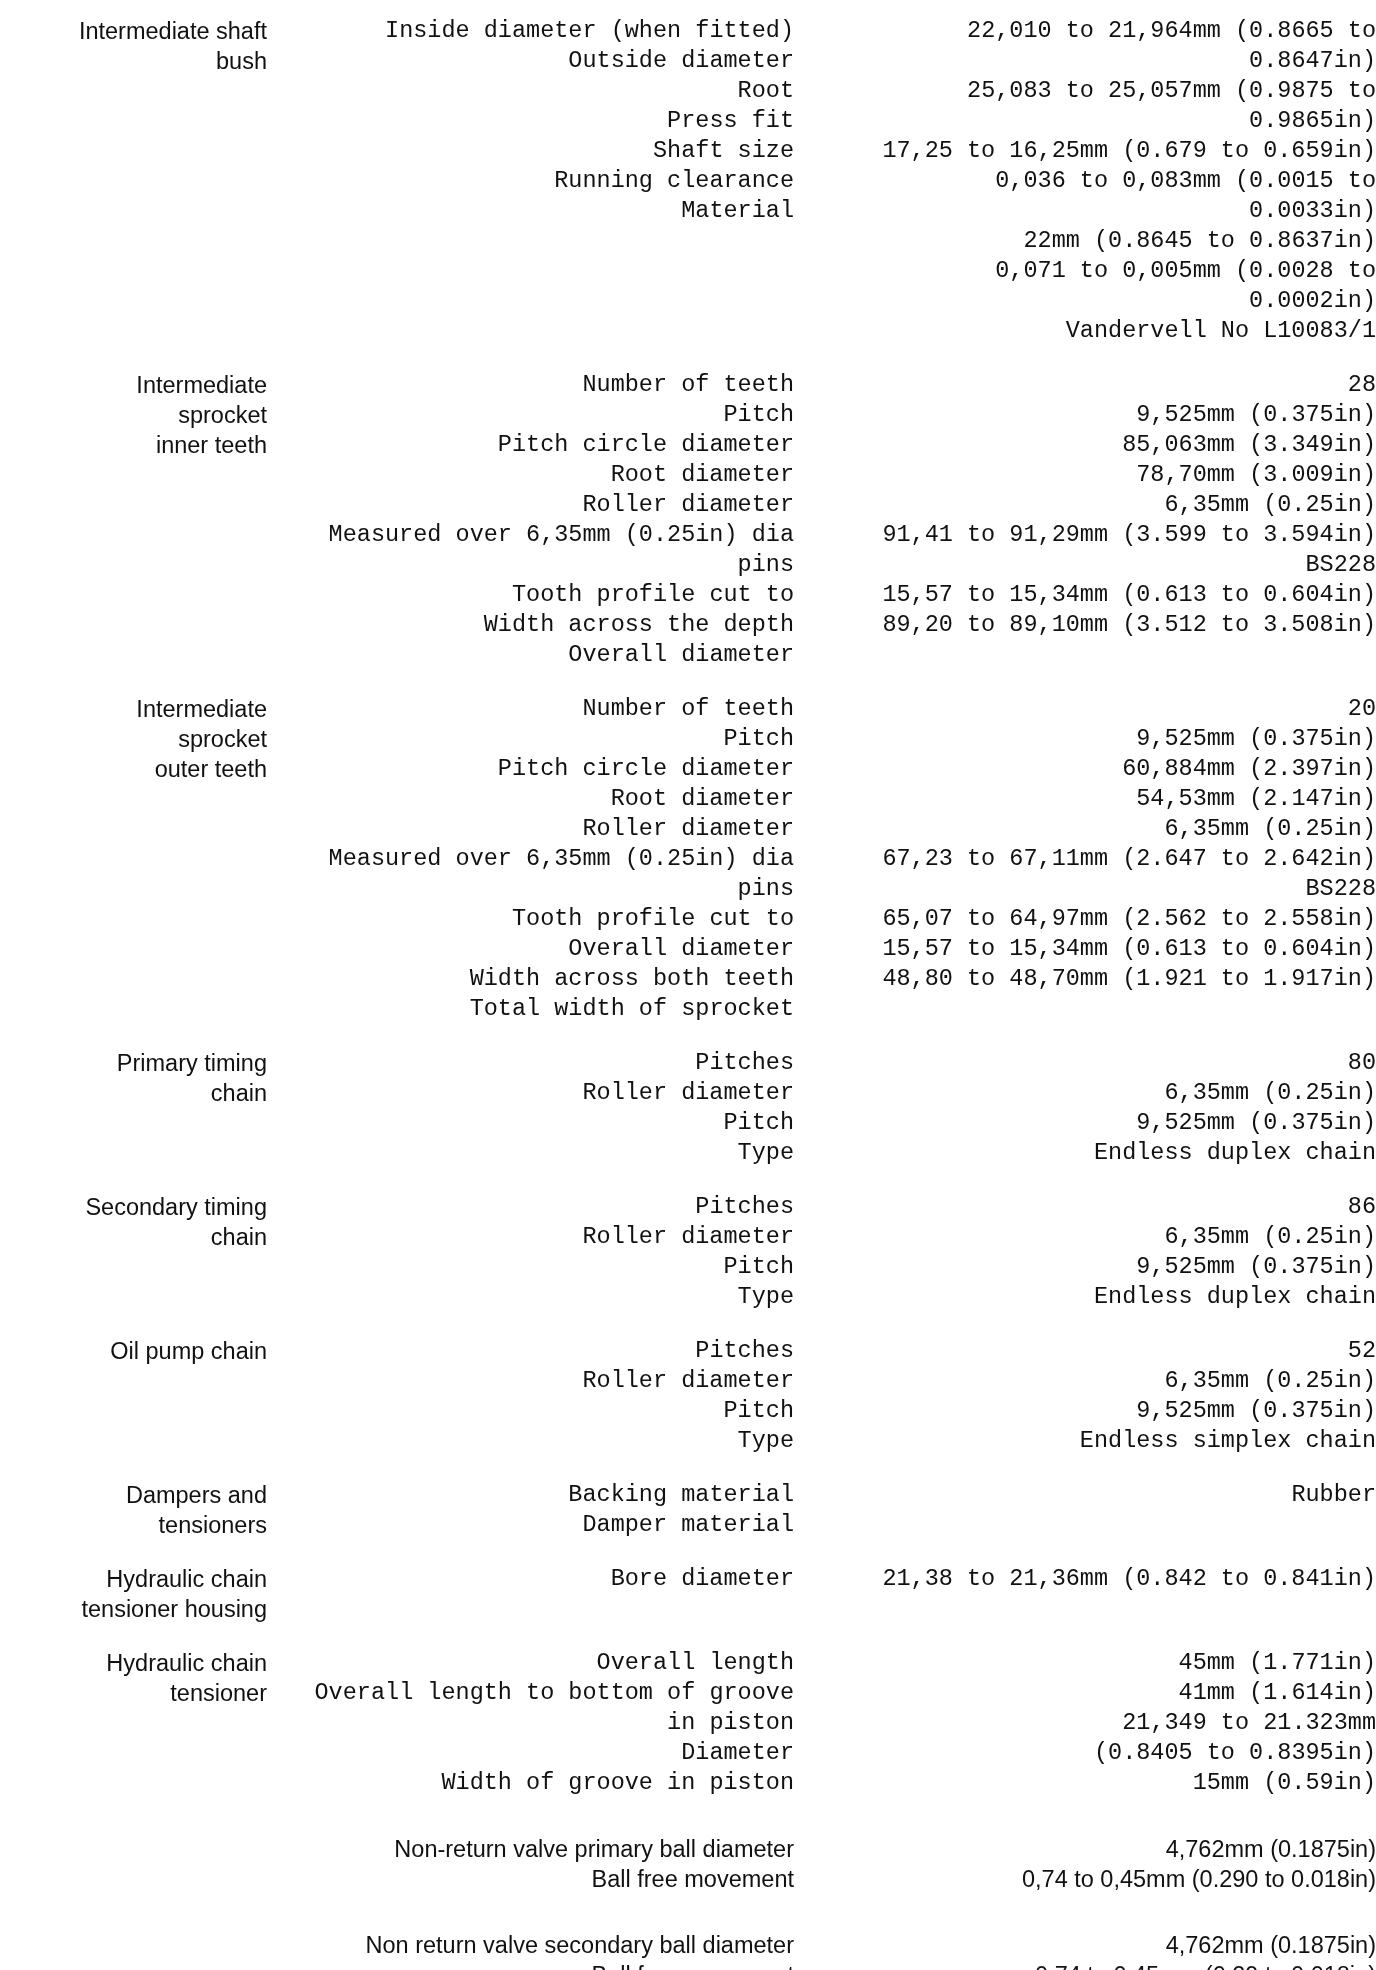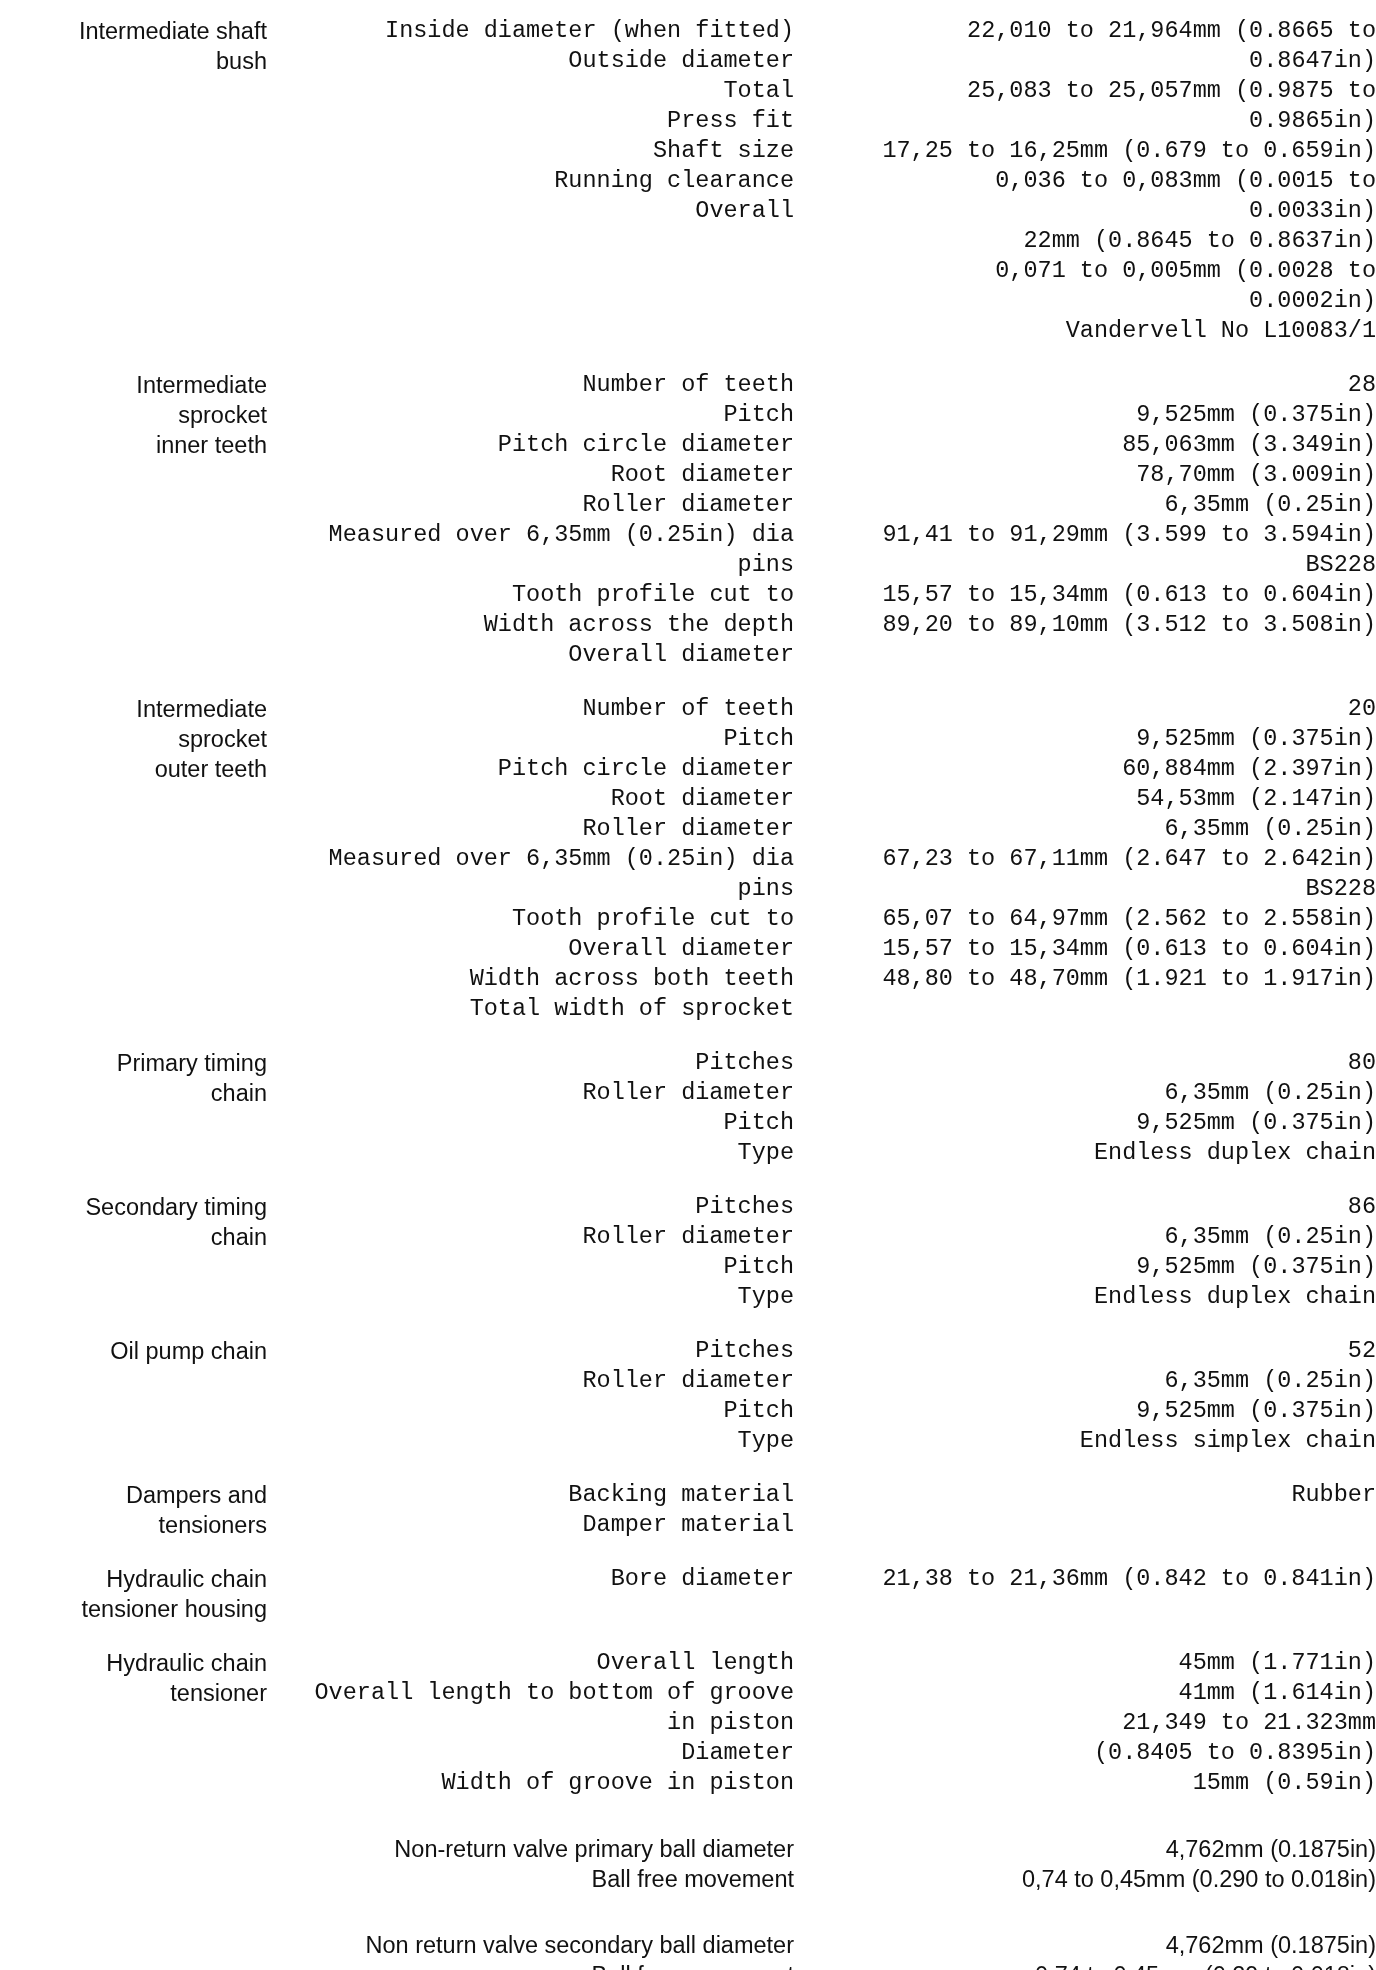--- a/index.html
+++ b/index.html
@@ -27,27 +27,27 @@
 <div class="page">
   <div id="groups">
       <div class="group">
         <div class="cat">Intermediate shaft
 bush</div>
         <div class="params-col">
           <div class="cell param">Inside diameter (when fitted)
  </div>
           <div class="cell param">Outside diameter
  </div>
-          <div class="cell param">Total</div>
+          <div class="cell param">Root</div>
           <div class="cell param">Press fit
  </div>
           <div class="cell param">Shaft size</div>
           <div class="cell param">Running clearance
  </div>
-          <div class="cell param">Overall</div>
+          <div class="cell param">Material</div>
         </div>
         <div class="vals-col">
           <div class="cell val">22,010 to 21,964mm (0.8665 to
 0.8647in)</div>
           <div class="cell val">25,083 to 25,057mm (0.9875 to
 0.9865in)</div>
           <div class="cell val">17,25 to 16,25mm (0.679 to 0.659in)</div>
           <div class="cell val">0,036 to 0,083mm (0.0015 to
 0.0033in)</div>
           <div class="cell val">22mm (0.8645 to 0.8637in)</div>

